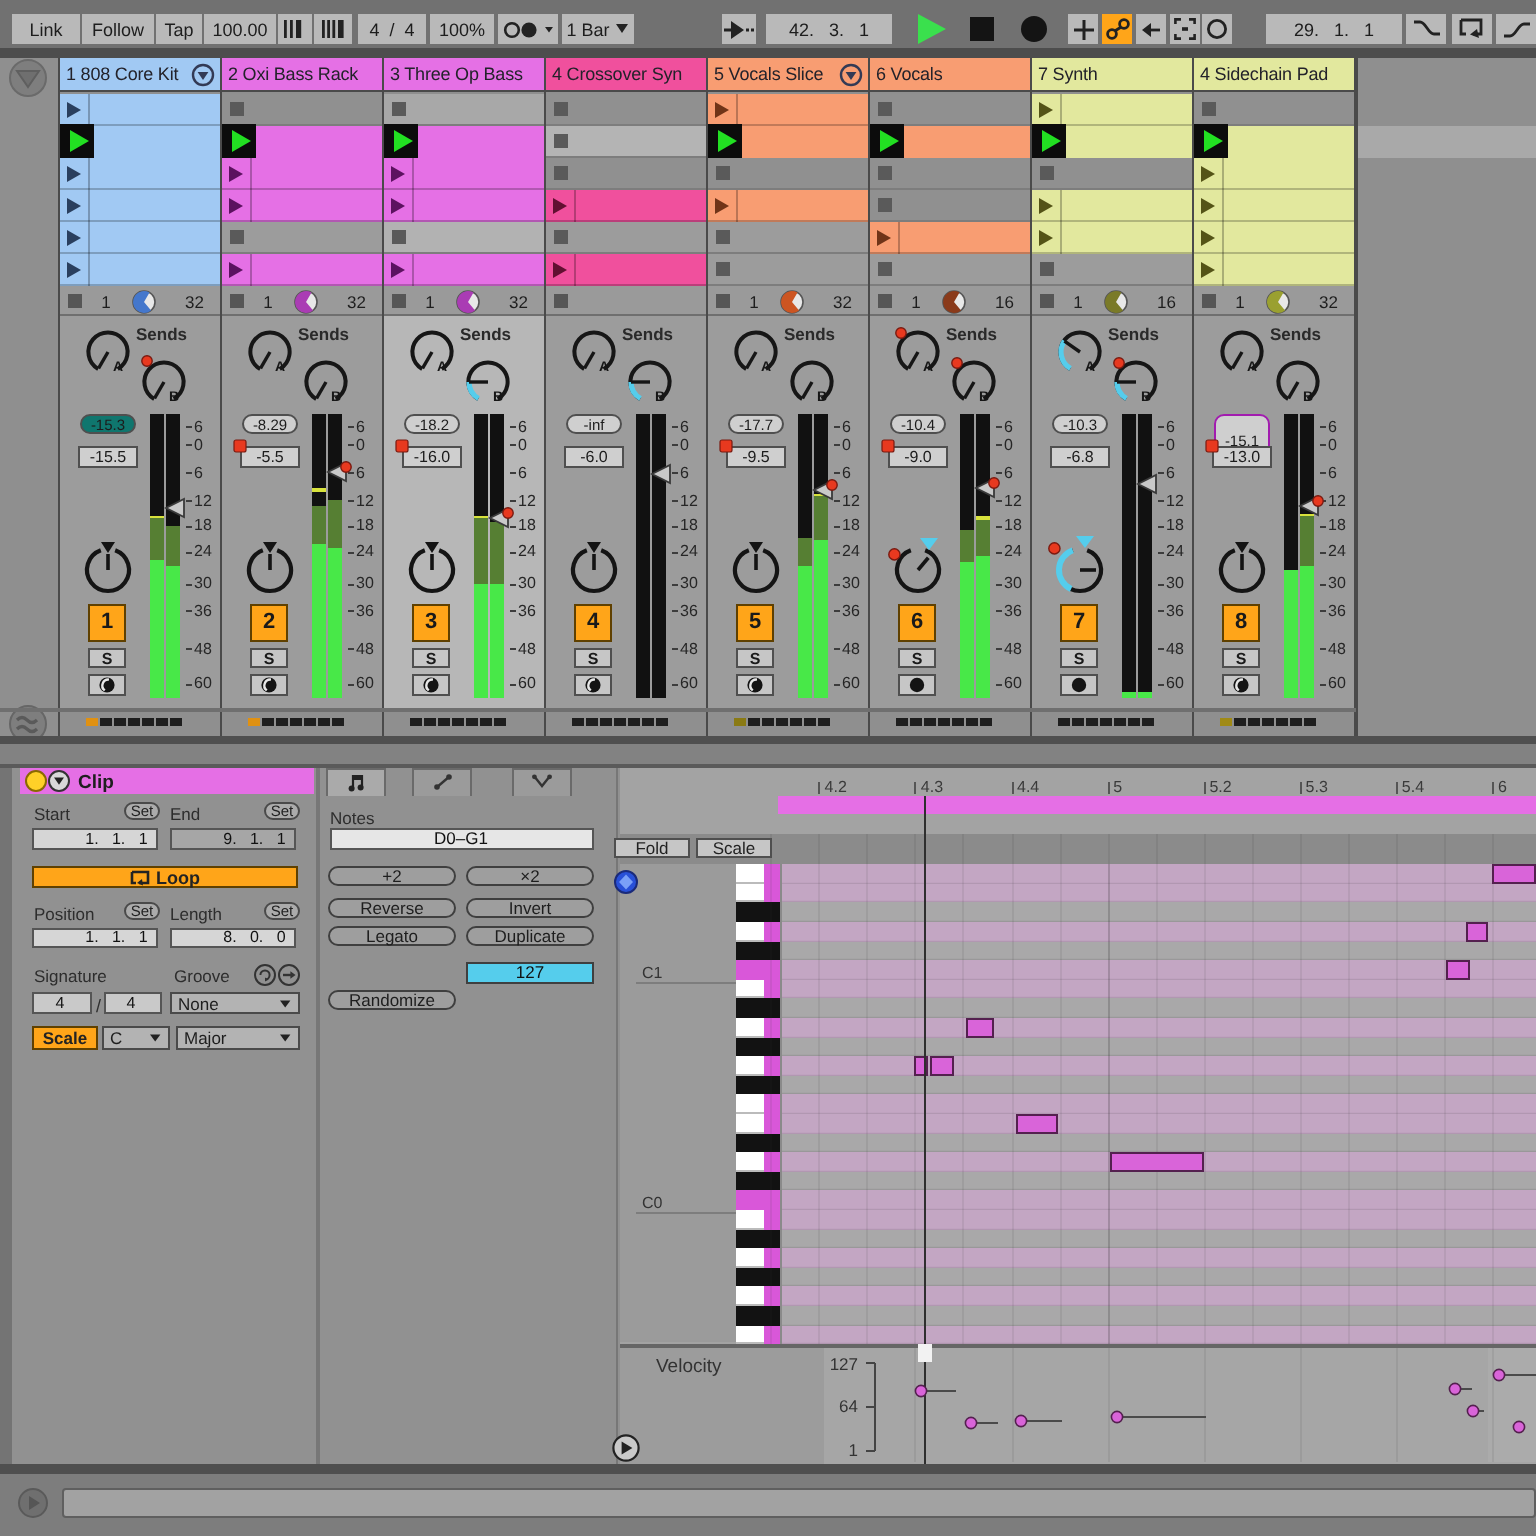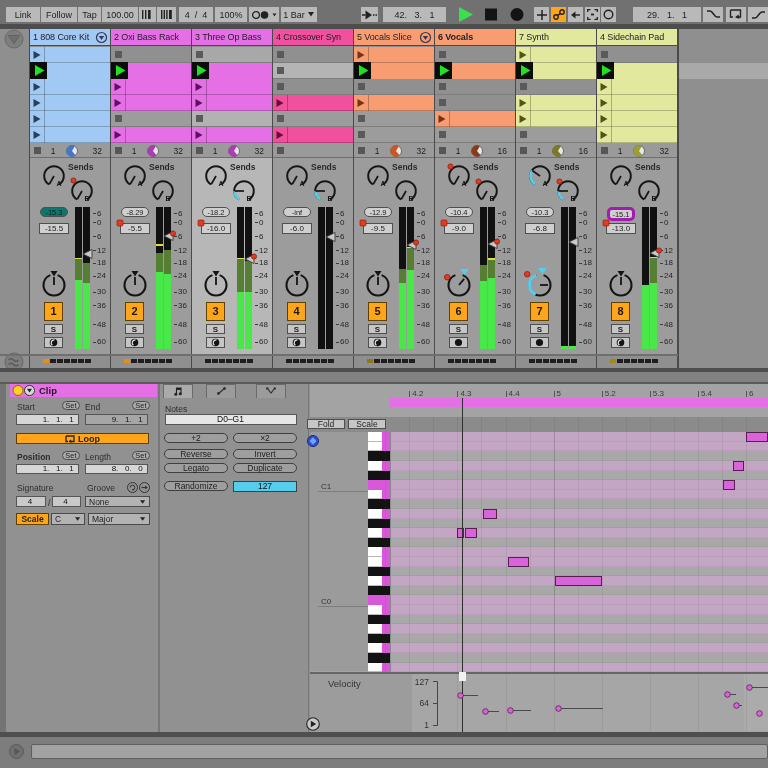--- a/index.html
+++ b/index.html
@@ -568,21 +568,21 @@
     <path d="M 7.10 20.49 A 9.8 9.8 0 1 1 16.90 20.49" stroke="#161616" stroke-width="2" fill="none"></path>
     <path d="M12 12 L7.25 20.23" stroke="#161616" stroke-width="1.7"></path>
     <text x="14.5" y="21.5" font-size="7" font-weight="700" fill="#161616" font-family="Liberation Sans">A</text>
   </svg>
 <svg class="a" style="left:394px;top:179px" width="24" height="24">
     <path d="M 7.10 20.49 A 9.8 9.8 0 1 1 16.90 20.49" stroke="#161616" stroke-width="2" fill="none"></path>
     <path d="M12 12 L7.25 20.23" stroke="#161616" stroke-width="1.7"></path>
     <text x="14.5" y="21.5" font-size="7" font-weight="700" fill="#161616" font-family="Liberation Sans">B</text>
   </svg>
 <div class="a" style="left:354px;top:205px;width:80px;height:148.5px;background:#9c9c9c"></div>
-<div class="a" style="left:364px;top:207px;width:28px;height:10px;background:#cfcfcf;border:1px solid #4f4f4f;border-radius:5px;font-size:7.5px;color:#1c1c1c;display:flex;align-items:center;justify-content:center">-12.9</div>
+<div class="a" style="left:364px;top:207px;width:28px;height:10px;background:#cfcfcf;border:1px solid #4f4f4f;border-radius:5px;font-size:7.5px;color:#1c1c1c;display:flex;align-items:center;justify-content:center">-17.7</div>
 <div class="a" style="left:363px;top:222.5px;width:30px;height:11px;background:#cfcfcf;border:1px solid #4f4f4f;font-size:8px;color:#1c1c1c;display:flex;align-items:center;justify-content:center">-9.5</div>
 <svg class="a" style="left:360px;top:219.5px" width="7" height="7">
     <rect x="0" y="0" width="6" height="6" rx="1" fill="#e8391f" stroke="#7a1a10" stroke-width="0.6"></rect>
   </svg>
 <div class="a" style="left:399px;top:207px;width:7px;height:142px;background:#111111"></div>
 <div class="a" style="left:407px;top:207px;width:7px;height:142px;background:#111111"></div>
 <div class="a" style="left:399px;top:269px;width:7px;height:80px;background:#567f33"></div>
 <div class="a" style="left:399px;top:283px;width:7px;height:66px;background:#48e848"></div>
 <div class="a" style="left:407px;top:248px;width:7px;height:101px;background:#567f33"></div>
 <div class="a" style="left:407px;top:270px;width:7px;height:79px;background:#48e848"></div>
@@ -627,21 +627,21 @@
     </svg>
   </div>
 <div class="a" style="left:367px;top:358.5px;width:5.5px;height:4.5px;background:#8a7a14"></div>
 <div class="a" style="left:374px;top:358.5px;width:5.5px;height:4.5px;background:#1e1e1e"></div>
 <div class="a" style="left:381px;top:358.5px;width:5.5px;height:4.5px;background:#1e1e1e"></div>
 <div class="a" style="left:388px;top:358.5px;width:5.5px;height:4.5px;background:#1e1e1e"></div>
 <div class="a" style="left:395px;top:358.5px;width:5.5px;height:4.5px;background:#1e1e1e"></div>
 <div class="a" style="left:402px;top:358.5px;width:5.5px;height:4.5px;background:#1e1e1e"></div>
 <div class="a" style="left:409px;top:358.5px;width:5.5px;height:4.5px;background:#1e1e1e"></div>
 <div class="a" style="left:352.5px;top:29px;width:1.5px;height:342px;background:#4a4a4a"></div>
-<div class="a" style="left:435px;top:29px;width:80px;height:17px;background:#f89d72;border-bottom:1px solid #4a4a4a;color:#23222a;font-size:9px;font-weight:700;letter-spacing:-0.1px;display:flex;align-items:center;padding-left:3px">6 Vocals</div>
+<div class="a" style="left:435px;top:29px;width:80px;height:17px;background:#f89d72;border-bottom:1px solid #4a4a4a;color:#23222a;font-size:9px;font-weight:400;letter-spacing:-0.1px;display:flex;align-items:center;padding-left:3px">6 Vocals</div>
 <div class="a" style="left:435px;top:46.5px;width:80px;height:16px;background:#909090;border-bottom:1px solid #7d7d7d"></div>
 <div class="a" style="left:438.5px;top:50.5px;width:7px;height:7px;background:#5a5a5a"></div>
 <div class="a" style="left:435px;top:62.5px;width:80px;height:16px;background:#f89d72"></div>
 <div class="a" style="left:435px;top:62.0px;width:17px;height:17px;background:#0c0c0c"></div>
 <svg class="a" style="left:438.5px;top:65.0px" width="11" height="11">
     <path d="M1 0 L10.5 5.5 L1 11 Z" fill="#22e022"></path>
   </svg>
 <div class="a" style="left:435px;top:78.5px;width:80px;height:16px;background:#909090;border-bottom:1px solid #7d7d7d"></div>
 <div class="a" style="left:438.5px;top:82.5px;width:7px;height:7px;background:#5a5a5a"></div>
 <div class="a" style="left:435px;top:94.5px;width:80px;height:16px;background:#909090;border-bottom:1px solid #7d7d7d"></div>
@@ -885,21 +885,21 @@
     <path d="M 7.10 20.49 A 9.8 9.8 0 1 1 16.90 20.49" stroke="#161616" stroke-width="2" fill="none"></path>
     <path d="M12 12 L7.25 20.23" stroke="#161616" stroke-width="1.7"></path>
     <text x="14.5" y="21.5" font-size="7" font-weight="700" fill="#161616" font-family="Liberation Sans">A</text>
   </svg>
 <svg class="a" style="left:637px;top:179px" width="24" height="24">
     <path d="M 7.10 20.49 A 9.8 9.8 0 1 1 16.90 20.49" stroke="#161616" stroke-width="2" fill="none"></path>
     <path d="M12 12 L7.25 20.23" stroke="#161616" stroke-width="1.7"></path>
     <text x="14.5" y="21.5" font-size="7" font-weight="700" fill="#161616" font-family="Liberation Sans">B</text>
   </svg>
 <div class="a" style="left:597px;top:205px;width:80px;height:148.5px;background:#9c9c9c"></div>
-<div class="a" style="left:607px;top:207px;width:28px;height:14px;background:#cfcfcf;border:3px solid #a21caf;border-radius:5px;font-size:7.5px;color:#1c1c1c;display:flex;align-items:center;justify-content:center">-15.1</div>
+<div class="a" style="left:607px;top:207px;width:28px;height:26px;background:#cfcfcf;border:1px solid #a21caf;border-radius:5px;font-size:7.5px;color:#1c1c1c;display:flex;align-items:center;justify-content:center">-15.1</div>
 <div class="a" style="left:606px;top:222.5px;width:30px;height:11px;background:#cfcfcf;border:1px solid #4f4f4f;font-size:8px;color:#1c1c1c;display:flex;align-items:center;justify-content:center">-13.0</div>
 <svg class="a" style="left:603px;top:219.5px" width="7" height="7">
     <rect x="0" y="0" width="6" height="6" rx="1" fill="#e8391f" stroke="#7a1a10" stroke-width="0.6"></rect>
   </svg>
 <div class="a" style="left:642px;top:207px;width:7px;height:142px;background:#111111"></div>
 <div class="a" style="left:650px;top:207px;width:7px;height:142px;background:#111111"></div>
 <div class="a" style="left:642px;top:285px;width:7px;height:64px;background:#567f33"></div>
 <div class="a" style="left:642px;top:285px;width:7px;height:64px;background:#48e848"></div>
 <div class="a" style="left:650px;top:258px;width:7px;height:91px;background:#567f33"></div>
 <div class="a" style="left:650px;top:283px;width:7px;height:66px;background:#48e848"></div>
@@ -973,21 +973,21 @@
 <div class="a" style="left:62px;top:401px;width:18px;height:9px;border:1px solid #4a4a4a;border-radius:5px;background:#ababab;font-size:7.5px;color:#222;display:flex;align-items:center;justify-content:center">Set</div>
 <div class="a txt" style="left:85px;top:401.5px;font-size:8.5px;color:#2d2d2d;font-weight:400">End</div>
 <div class="a" style="left:132px;top:401px;width:18px;height:9px;border:1px solid #4a4a4a;border-radius:5px;background:#ababab;font-size:7.5px;color:#222;display:flex;align-items:center;justify-content:center">Set</div>
 <div class="a" style="left:16px;top:414px;width:63px;height:10.5px;background:#d6d6d6;border:1px solid #555;font-size:8px;color:#111;display:flex;align-items:center;justify-content:flex-end;padding-right:2px">1.&nbsp;&nbsp;&nbsp;1.&nbsp;&nbsp;&nbsp;1&nbsp;</div>
 <div class="a" style="left:85px;top:414px;width:63px;height:10.5px;background:#a6a6a6;border:1px solid #555;font-size:8px;color:#111;display:flex;align-items:center;justify-content:flex-end;padding-right:2px">9.&nbsp;&nbsp;&nbsp;1.&nbsp;&nbsp;&nbsp;1&nbsp;</div>
 <div class="a" style="left:16px;top:433px;width:133px;height:11px;background:#ffa519;border:1px solid #5f4000;display:flex;align-items:center;justify-content:center;font-size:9px;font-weight:700;color:#232323"><svg width="10" height="8" style="margin-right:3px">
       <path d="M1 1 h8 v5.5 h-4.5" stroke="#232323" stroke-width="1.3" fill="none"></path>
       <path d="M1 1 v5.5 h2" stroke="#232323" stroke-width="1.3" fill="none"></path>
       <path d="M6 4.5 l-2.5 2 l3 1.2 z" fill="#232323"></path>
     </svg>Loop</div>
-<div class="a txt" style="left:17px;top:451.5px;font-size:8.5px;color:#2d2d2d;font-weight:700">Position</div>
+<div class="a txt" style="left:17px;top:451.5px;font-size:8.5px;color:#2d2d2d;font-weight:400">Position</div>
 <div class="a" style="left:62px;top:451px;width:18px;height:9px;border:1px solid #4a4a4a;border-radius:5px;background:#ababab;font-size:7.5px;color:#222;display:flex;align-items:center;justify-content:center">Set</div>
 <div class="a txt" style="left:85px;top:451.5px;font-size:8.5px;color:#2d2d2d;font-weight:400">Length</div>
 <div class="a" style="left:132px;top:451px;width:18px;height:9px;border:1px solid #4a4a4a;border-radius:5px;background:#ababab;font-size:7.5px;color:#222;display:flex;align-items:center;justify-content:center">Set</div>
 <div class="a" style="left:16px;top:463.5px;width:63px;height:10.5px;background:#d6d6d6;border:1px solid #555;font-size:8px;color:#111;display:flex;align-items:center;justify-content:flex-end;padding-right:2px">1.&nbsp;&nbsp;&nbsp;1.&nbsp;&nbsp;&nbsp;1&nbsp;</div>
 <div class="a" style="left:85px;top:463.5px;width:63px;height:10.5px;background:#d6d6d6;border:1px solid #555;font-size:8px;color:#111;display:flex;align-items:center;justify-content:flex-end;padding-right:2px">8.&nbsp;&nbsp;&nbsp;0.&nbsp;&nbsp;&nbsp;0&nbsp;</div>
 <div class="a txt" style="left:17px;top:483px;font-size:8.5px;color:#2d2d2d;font-weight:400">Signature</div>
 <div class="a txt" style="left:87px;top:483px;font-size:8.5px;color:#2d2d2d;font-weight:400">Groove</div>
 <svg class="a" style="left:127px;top:481.5px" width="24" height="11">
     <circle cx="5.5" cy="5.5" r="5" fill="none" stroke="#333" stroke-width="1"></circle>
     <path d="M3.2 5.5 a2.3 2.3 0 1 1 2.3 2.3" stroke="#333" stroke-width="1" fill="none"></path>
@@ -1029,21 +1029,21 @@
     <circle cx="8.8" cy="1.4" r="1.2" fill="#333"></circle>
   </svg>
 <div class="a txt" style="left:165px;top:404px;font-size:8.5px;color:#2d2d2d;font-weight:400">Notes</div>
 <div class="a" style="left:164.5px;top:414px;width:132px;height:10.5px;background:#e6e6e6;border:1px solod #555;border:1px solid #555;font-size:8.5px;color:#111;display:flex;align-items:center;justify-content:center">D0–G1</div>
 <div class="a" style="left:164px;top:433px;width:64px;height:10px;background:#9e9e9e;border:1.2px solid #3f3f3f;border-radius:6px;font-size:8.5px;color:#1e1e1e;display:flex;align-items:center;justify-content:center">+2</div>
 <div class="a" style="left:233px;top:433px;width:64px;height:10px;background:#9e9e9e;border:1.2px solid #3f3f3f;border-radius:6px;font-size:8.5px;color:#1e1e1e;display:flex;align-items:center;justify-content:center">×2</div>
 <div class="a" style="left:164px;top:448.5px;width:64px;height:10px;background:#9e9e9e;border:1.2px solid #3f3f3f;border-radius:6px;font-size:8.5px;color:#1e1e1e;display:flex;align-items:center;justify-content:center">Reverse</div>
 <div class="a" style="left:233px;top:448.5px;width:64px;height:10px;background:#9e9e9e;border:1.2px solid #3f3f3f;border-radius:6px;font-size:8.5px;color:#1e1e1e;display:flex;align-items:center;justify-content:center">Invert</div>
 <div class="a" style="left:164px;top:462.5px;width:64px;height:10px;background:#9e9e9e;border:1.2px solid #3f3f3f;border-radius:6px;font-size:8.5px;color:#1e1e1e;display:flex;align-items:center;justify-content:center">Legato</div>
 <div class="a" style="left:233px;top:462.5px;width:64px;height:10px;background:#9e9e9e;border:1.2px solid #3f3f3f;border-radius:6px;font-size:8.5px;color:#1e1e1e;display:flex;align-items:center;justify-content:center">Duplicate</div>
-<div class="a" style="left:164px;top:481px;width:64px;height:10px;background:#9e9e9e;border:1.2px solid #3f3f3f;border-radius:6px;font-size:8.5px;color:#1e1e1e;display:flex;align-items:center;justify-content:center">Randomize</div>
+<div class="a" style="left:164px;top:495px;width:64px;height:10px;background:#9e9e9e;border:1.2px solid #3f3f3f;border-radius:6px;font-size:8.5px;color:#1e1e1e;display:flex;align-items:center;justify-content:center">Randomize</div>
 <div class="a" style="left:233px;top:481px;width:64px;height:10.5px;background:#55cdec;border:1px solid #3f3f3f;font-size:8.5px;color:#111;display:flex;align-items:center;justify-content:center">127</div>
 <div class="a" style="left:310px;top:383.5px;width:458px;height:348.5px;background:#a3a3a3"></div>
 <div class="a" style="left:310px;top:431px;width:80px;height:240px;background:#9b9b9b"></div>
 <div class="a" style="left:409.3px;top:391px;width:1px;height:6px;background:#555"></div>
 <div class="a txt" style="left:412.3px;top:389px;font-size:8px;color:#3a3a3a">4.2</div>
 <div class="a" style="left:457.4px;top:391px;width:1px;height:6px;background:#555"></div>
 <div class="a txt" style="left:460.4px;top:389px;font-size:8px;color:#3a3a3a">4.3</div>
 <div class="a" style="left:505.5px;top:391px;width:1px;height:6px;background:#555"></div>
 <div class="a txt" style="left:508.5px;top:389px;font-size:8px;color:#3a3a3a">4.4</div>
 <div class="a" style="left:553.6px;top:391px;width:1px;height:6px;background:#555"></div>

